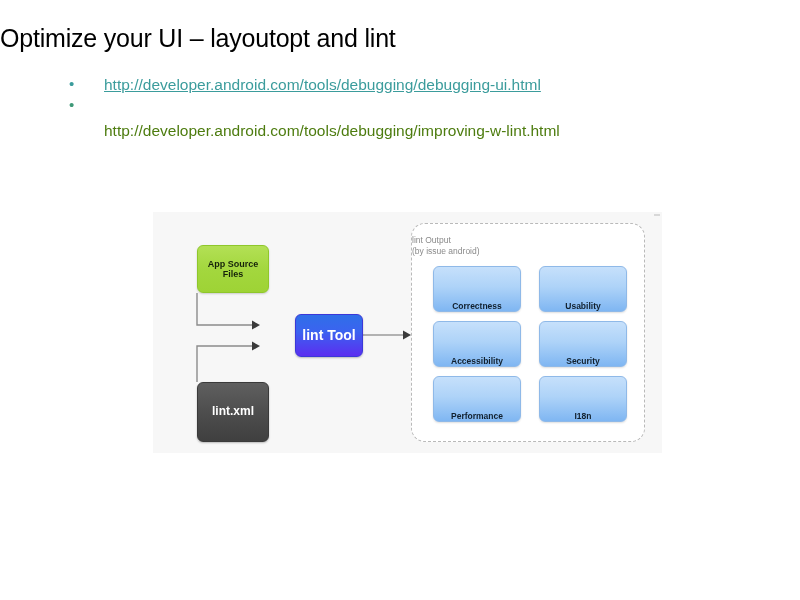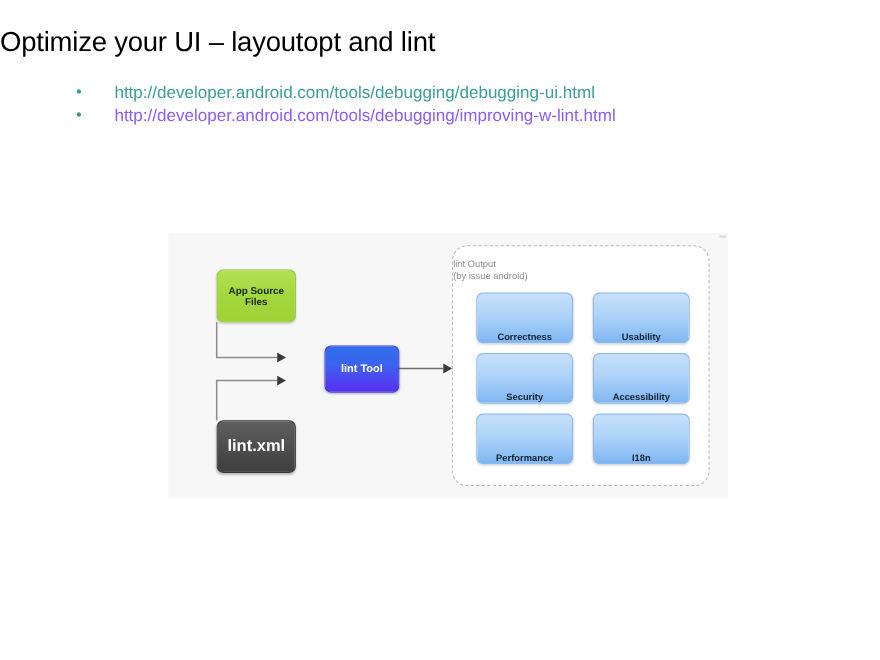--- a/index.html
+++ b/index.html
@@ -48,20 +48,21 @@
     text-align: left;
     padding-left: 5px;
     box-sizing: border-box;
   }
   .bullet-text {
     font-size: 15.5px;
     line-height: 21px;
     white-space: nowrap;
   }
   .bullet-text.link {
+    text-decoration: underline;
   }
 
   
   .diagram-panel {
     position: absolute;
     left: 153px;
     top: 212px;
     width: 509px;
     height: 241px;
     background: #f7f7f7;
@@ -98,37 +99,37 @@
     border: 1px solid #8fc72b;
     color: #16230a;
     font-size: 9px;
     box-shadow: 0 1px 2px rgba(0,0,0,0.18);
   }
 
   .node-lint-xml {
     left: 8px;
     top: 170px;
     width: 72px;
-    height: 48px;
+    height: 60px;
     background: linear-gradient(to bottom, #5f5f5f 0%, #4c4c4c 55%, #3f3f3f 100%);
     border: 1px solid #3a3a3a;
     color: #ffffff;
-    font-size: 15px;
+    font-size: 12px;
     box-shadow: 0 1px 2px rgba(0,0,0,0.25);
   }
 
   .node-lint-tool {
     left: 106px;
     top: 102px;
     width: 68px;
     height: 43px;
     background: linear-gradient(to bottom, #2f6fe8 0%, #3b63f0 40%, #5b2ef0 100%);
     border: 1px solid #3b38d8;
     color: #ffffff;
-    font-size: 10px;
+    font-size: 14px;
     box-shadow: 0 1px 2px rgba(0,0,0,0.25);
   }
 
   
   .output-box {
     position: absolute;
     left: 258px;
     top: 11px;
     width: 234px;
     height: 219px;
@@ -188,21 +189,21 @@
 
 <div class="bullet-list">
 
   <div class="bullet-row">
     <span class="bullet-marker" style="color:#3b9c9c;">•</span>
     <span class="bullet-text link" style="color:#3b9c9c;">http://developer.android.com/tools/debugging/debugging-ui.html</span>
   </div>
 
   <div class="bullet-row">
     <span class="bullet-marker" style="color:#3f9978;">•</span>
-    <span class="bullet-text" style="color:#8b5cf6;">http://developer.android.com/tools/debugging/improving-w-lint.html</span>
+    <span class="bullet-text" style="color:#4d7c0f;margin-top:25px;">http://developer.android.com/tools/debugging/improving-w-lint.html</span>
   </div>
 
 </div>
 
 <div class="diagram-panel">
 
   <div class="corner-mark"></div>
 
   <svg class="connectors" viewBox="0 0 509 241">
 
@@ -238,26 +239,26 @@
     </div>
 
     <div class="category-grid">
       <div class="category-box">
         <span>Correctness</span>
       </div>
       <div class="category-box">
         <span>Usability</span>
       </div>
       <div class="category-box">
+        <span>Accessibility</span>
+      </div>
+      <div class="category-box">
         <span>Security</span>
       </div>
       <div class="category-box">
-        <span>Accessibility</span>
-      </div>
-      <div class="category-box">
         <span>Performance</span>
       </div>
       <div class="category-box">
         <span>I18n</span>
       </div>
     </div>
   </div>
 
 </div>
 

